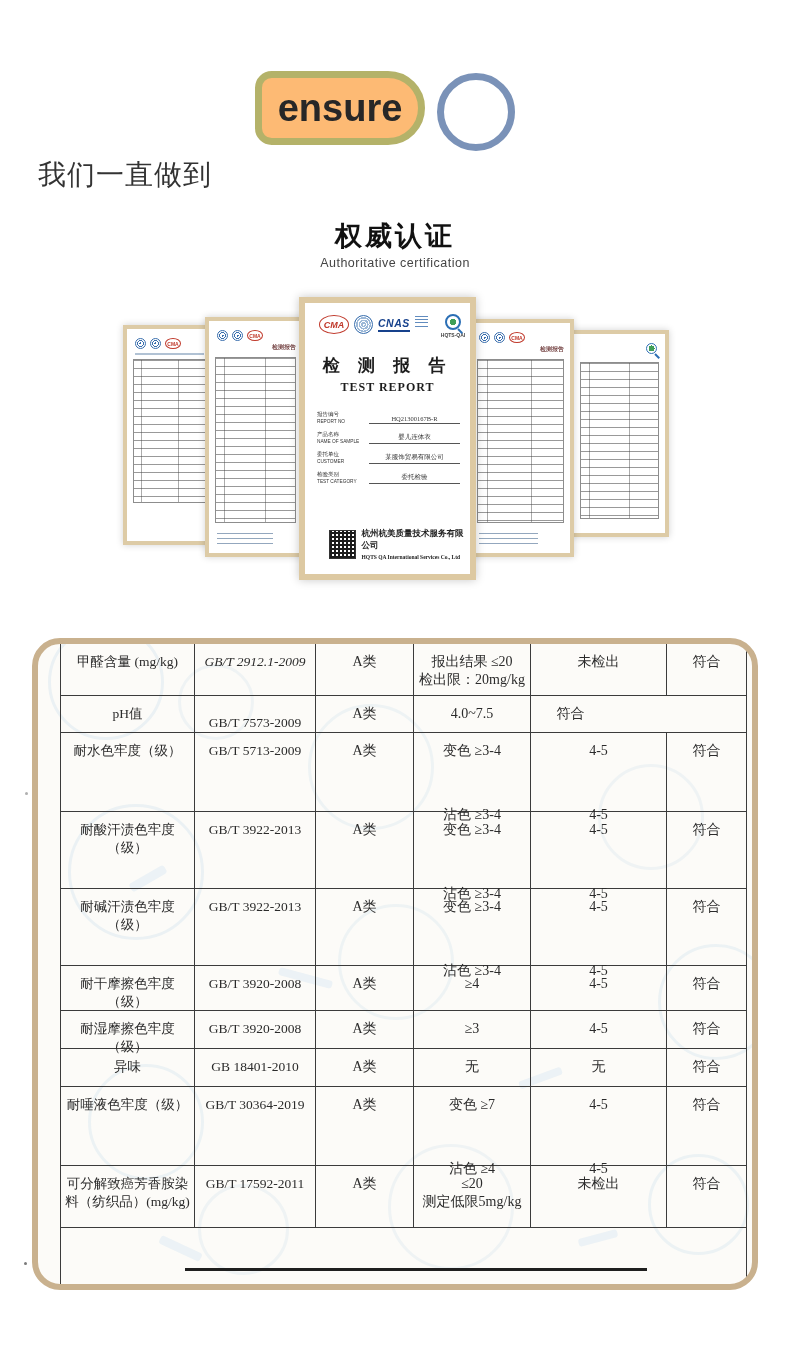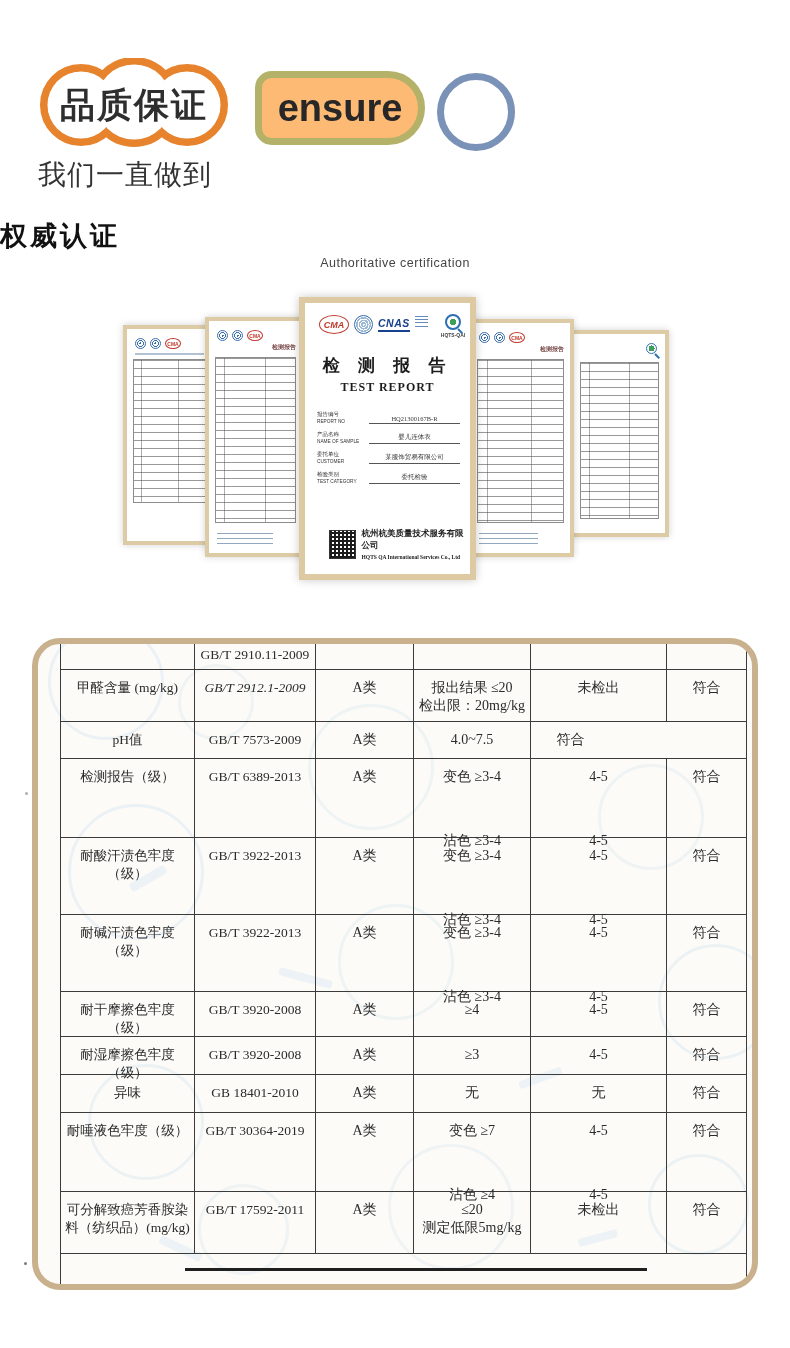--- a/index.html
+++ b/index.html
@@ -14,21 +14,21 @@
         color:#2e2e2e;letter-spacing:2px;}
   .ensure-badge{position:absolute;left:255px;top:71px;width:156px;height:60px;
         border:7px solid #b4b269;border-radius:18px 40px 40px 18px;background:#fdba74;
         display:flex;align-items:center;justify-content:center;}
   .ensure-text{font-size:38px;font-weight:bold;color:#272727;letter-spacing:0px;}
   .ring-badge{position:absolute;left:437px;top:73px;width:64px;height:64px;
         border:7px solid #7a92b8;border-radius:50%;background:#fff;}
   .tagline{position:absolute;left:38px;top:156px;font-size:28px;color:#333;letter-spacing:1px;}
 
   
-  .sec-title{position:absolute;left:0;top:218px;width:100%;text-align:left;
+  .sec-title{position:absolute;left:0;top:218px;width:100%;text-align:center;
         font-size:27px;font-weight:bold;color:#111;letter-spacing:3px;}
   .sec-sub{position:absolute;left:0;top:256px;width:100%;text-align:center;
         font-size:12.5px;color:#444;letter-spacing:0.5px;}
 
   
   .certs{position:absolute;left:0;top:290px;width:790px;height:305px;}
   .doc{position:absolute;background:#fff;border:4px solid #ddcba6;box-sizing:border-box;
         box-shadow:0 0 7px rgba(0,0,0,0.18);}
   .doc1{left:123px;top:35px;width:93px;height:220px;z-index:1;}
   .doc2{left:205px;top:27px;width:101px;height:240px;z-index:2;}
@@ -107,35 +107,20 @@
   
   .wm{position:absolute;border:3px solid #7fb3dc;border-radius:50%;opacity:.13;z-index:1;}
   .wmb{position:absolute;background:#8ec0e8;opacity:.14;border-radius:3px;z-index:1;}
   .edge-dot{position:absolute;width:3px;height:3px;background:#7a7a7a;border-radius:50%;}
 </style>
 </head>
 <body>
 
 <div class="page">
 
-  <div class="cloud-badge">
-    <svg width="198" height="94" viewBox="0 0 198 94">
-      <g stroke="#e8832d" stroke-width="8" fill="#ffffff">
-        <circle cx="46" cy="47" r="37"></circle>
-        <circle cx="99" cy="44" r="41"></circle>
-        <circle cx="152" cy="47" r="37"></circle>
-      </g>
-      <g fill="#ffffff" stroke="none">
-        <circle cx="46" cy="47" r="33.5"></circle>
-        <circle cx="99" cy="44" r="37.5"></circle>
-        <circle cx="152" cy="47" r="33.5"></circle>
-      </g>
-    </svg>
-    <div class="cloud-text">品质保证</div>
-  </div>
 
   <div class="ensure-badge">
     <span class="ensure-text">ensure</span>
   </div>
 
   <div class="ring-badge"></div>
 
   <div class="tagline">我们一直做到</div>
 
   <div class="sec-title">权威认证</div>
@@ -249,40 +234,20 @@
     <div class="wm" style="left:350px;top:500px;width:120px;height:120px;opacity:.1;"></div>
     <div class="wm" style="left:610px;top:510px;width:95px;height:95px;opacity:.12;"></div>
     <div class="wm" style="left:160px;top:540px;width:85px;height:85px;opacity:.1;"></div>
     <div class="wmb" style="left:90px;top:230px;width:40px;height:9px;transform:rotate(-30deg);"></div>
     <div class="wmb" style="left:240px;top:330px;width:55px;height:8px;transform:rotate(15deg);"></div>
     <div class="wmb" style="left:480px;top:430px;width:45px;height:8px;transform:rotate(-20deg);"></div>
     <div class="wmb" style="left:120px;top:600px;width:45px;height:9px;transform:rotate(25deg);"></div>
     <div class="wmb" style="left:540px;top:590px;width:40px;height:8px;transform:rotate(-15deg);"></div>
 
     <div class="tgrid">
-        <div class="trow partial" style="height: 26px;">
-          <div class="tcell c-item" style="width: 134px;">
-            <div class="tline"></div>
-          </div>
-          <div class="tcell c-standard" style="width: 121px;">
-            <div class="tline">GB/T 2910.11-2009</div>
-          </div>
-          <div class="tcell c-category" style="width: 98px;">
-            <div class="tline"></div>
-          </div>
-          <div class="tcell c-req" style="width: 117px;">
-            <div class="tline"></div>
-          </div>
-          <div class="tcell c-result" style="width: 136px;">
-            <div class="tline"></div>
-          </div>
-          <div class="tcell c-conclusion" style="width: 79px;">
-            <div class="tline"></div>
-          </div>
-        </div>
         <div class="trow" style="height: 52px;">
           <div class="tcell c-item" style="width: 134px;">
             <div class="tline">甲醛含量 (mg/kg)</div>
           </div>
           <div class="tcell c-standard" style="width: 121px; font-style: italic;">
             <div class="tline">GB/T 2912.1-2009</div>
           </div>
           <div class="tcell c-category" style="width: 98px;">
             <div class="tline">A类</div>
           </div>
@@ -294,39 +259,39 @@
             <div class="tline">未检出</div>
           </div>
           <div class="tcell c-conclusion" style="width: 79px;">
             <div class="tline">符合</div>
           </div>
         </div>
         <div class="trow" style="height: 37px;">
           <div class="tcell c-item" style="width: 134px;">
             <div class="tline">pH值</div>
           </div>
-          <div class="tcell c-standard" style="width: 121px;">
+          <div class="tcell c-standard" style="width: 121px; justify-content: flex-end;">
             <div class="tline">GB/T 7573-2009</div>
           </div>
           <div class="tcell c-category" style="width: 98px;">
             <div class="tline">A类</div>
           </div>
           <div class="tcell c-req" style="width: 117px;">
             <div class="tline">4.0~7.5</div>
           </div>
           <div class="tcell c-conclusion" style="width: 79px;">
             <div class="tline">符合</div>
           </div>
         </div>
         <div class="trow spread" style="height: 79px;">
           <div class="tcell c-item" style="width: 134px;">
-            <div class="tline">检测报告（级）</div>
-          </div>
-          <div class="tcell c-standard" style="width: 121px;">
-            <div class="tline">GB/T 6389-2013</div>
+            <div class="tline">耐水色牢度（级）</div>
+          </div>
+          <div class="tcell c-standard" style="width: 121px;">
+            <div class="tline">GB/T 5713-2009</div>
           </div>
           <div class="tcell c-category" style="width: 98px;">
             <div class="tline">A类</div>
           </div>
           <div class="tcell c-req" style="width: 117px;">
             <div class="tline">变色 ≥3-4</div>
             <div class="tline">沾色 ≥3-4</div>
           </div>
           <div class="tcell c-result" style="width: 136px;">
             <div class="tline">4-5</div>

